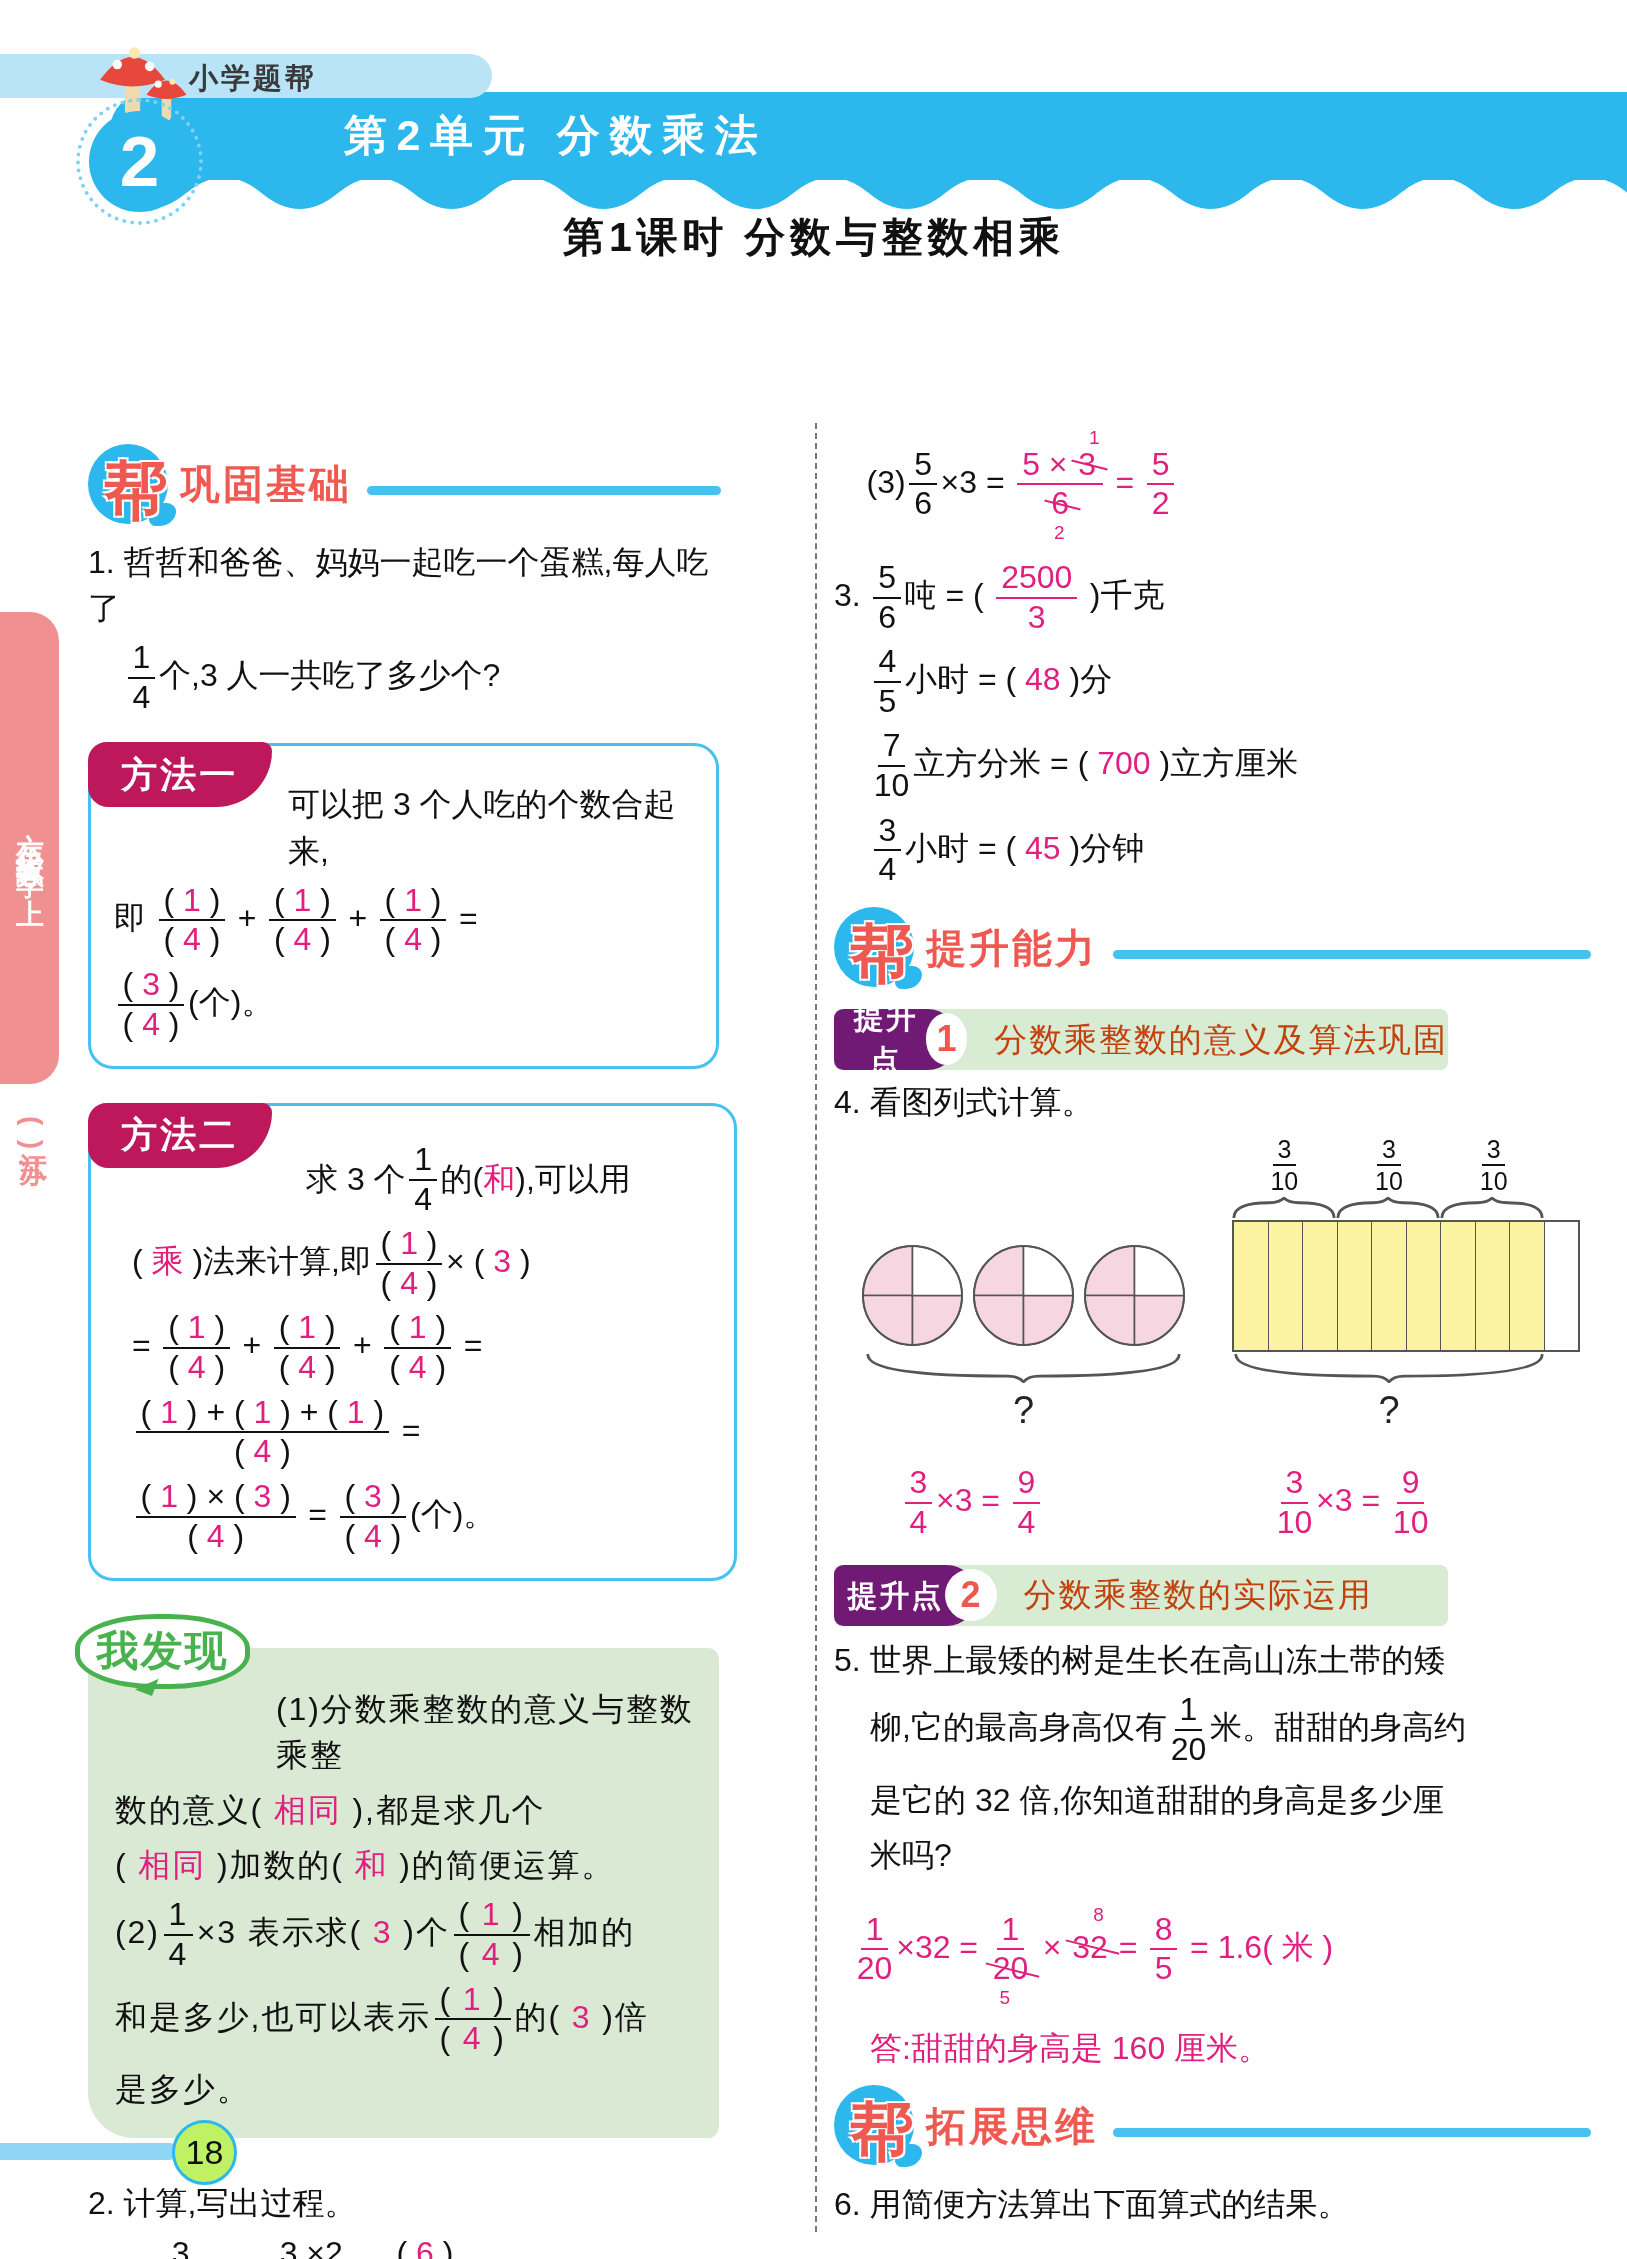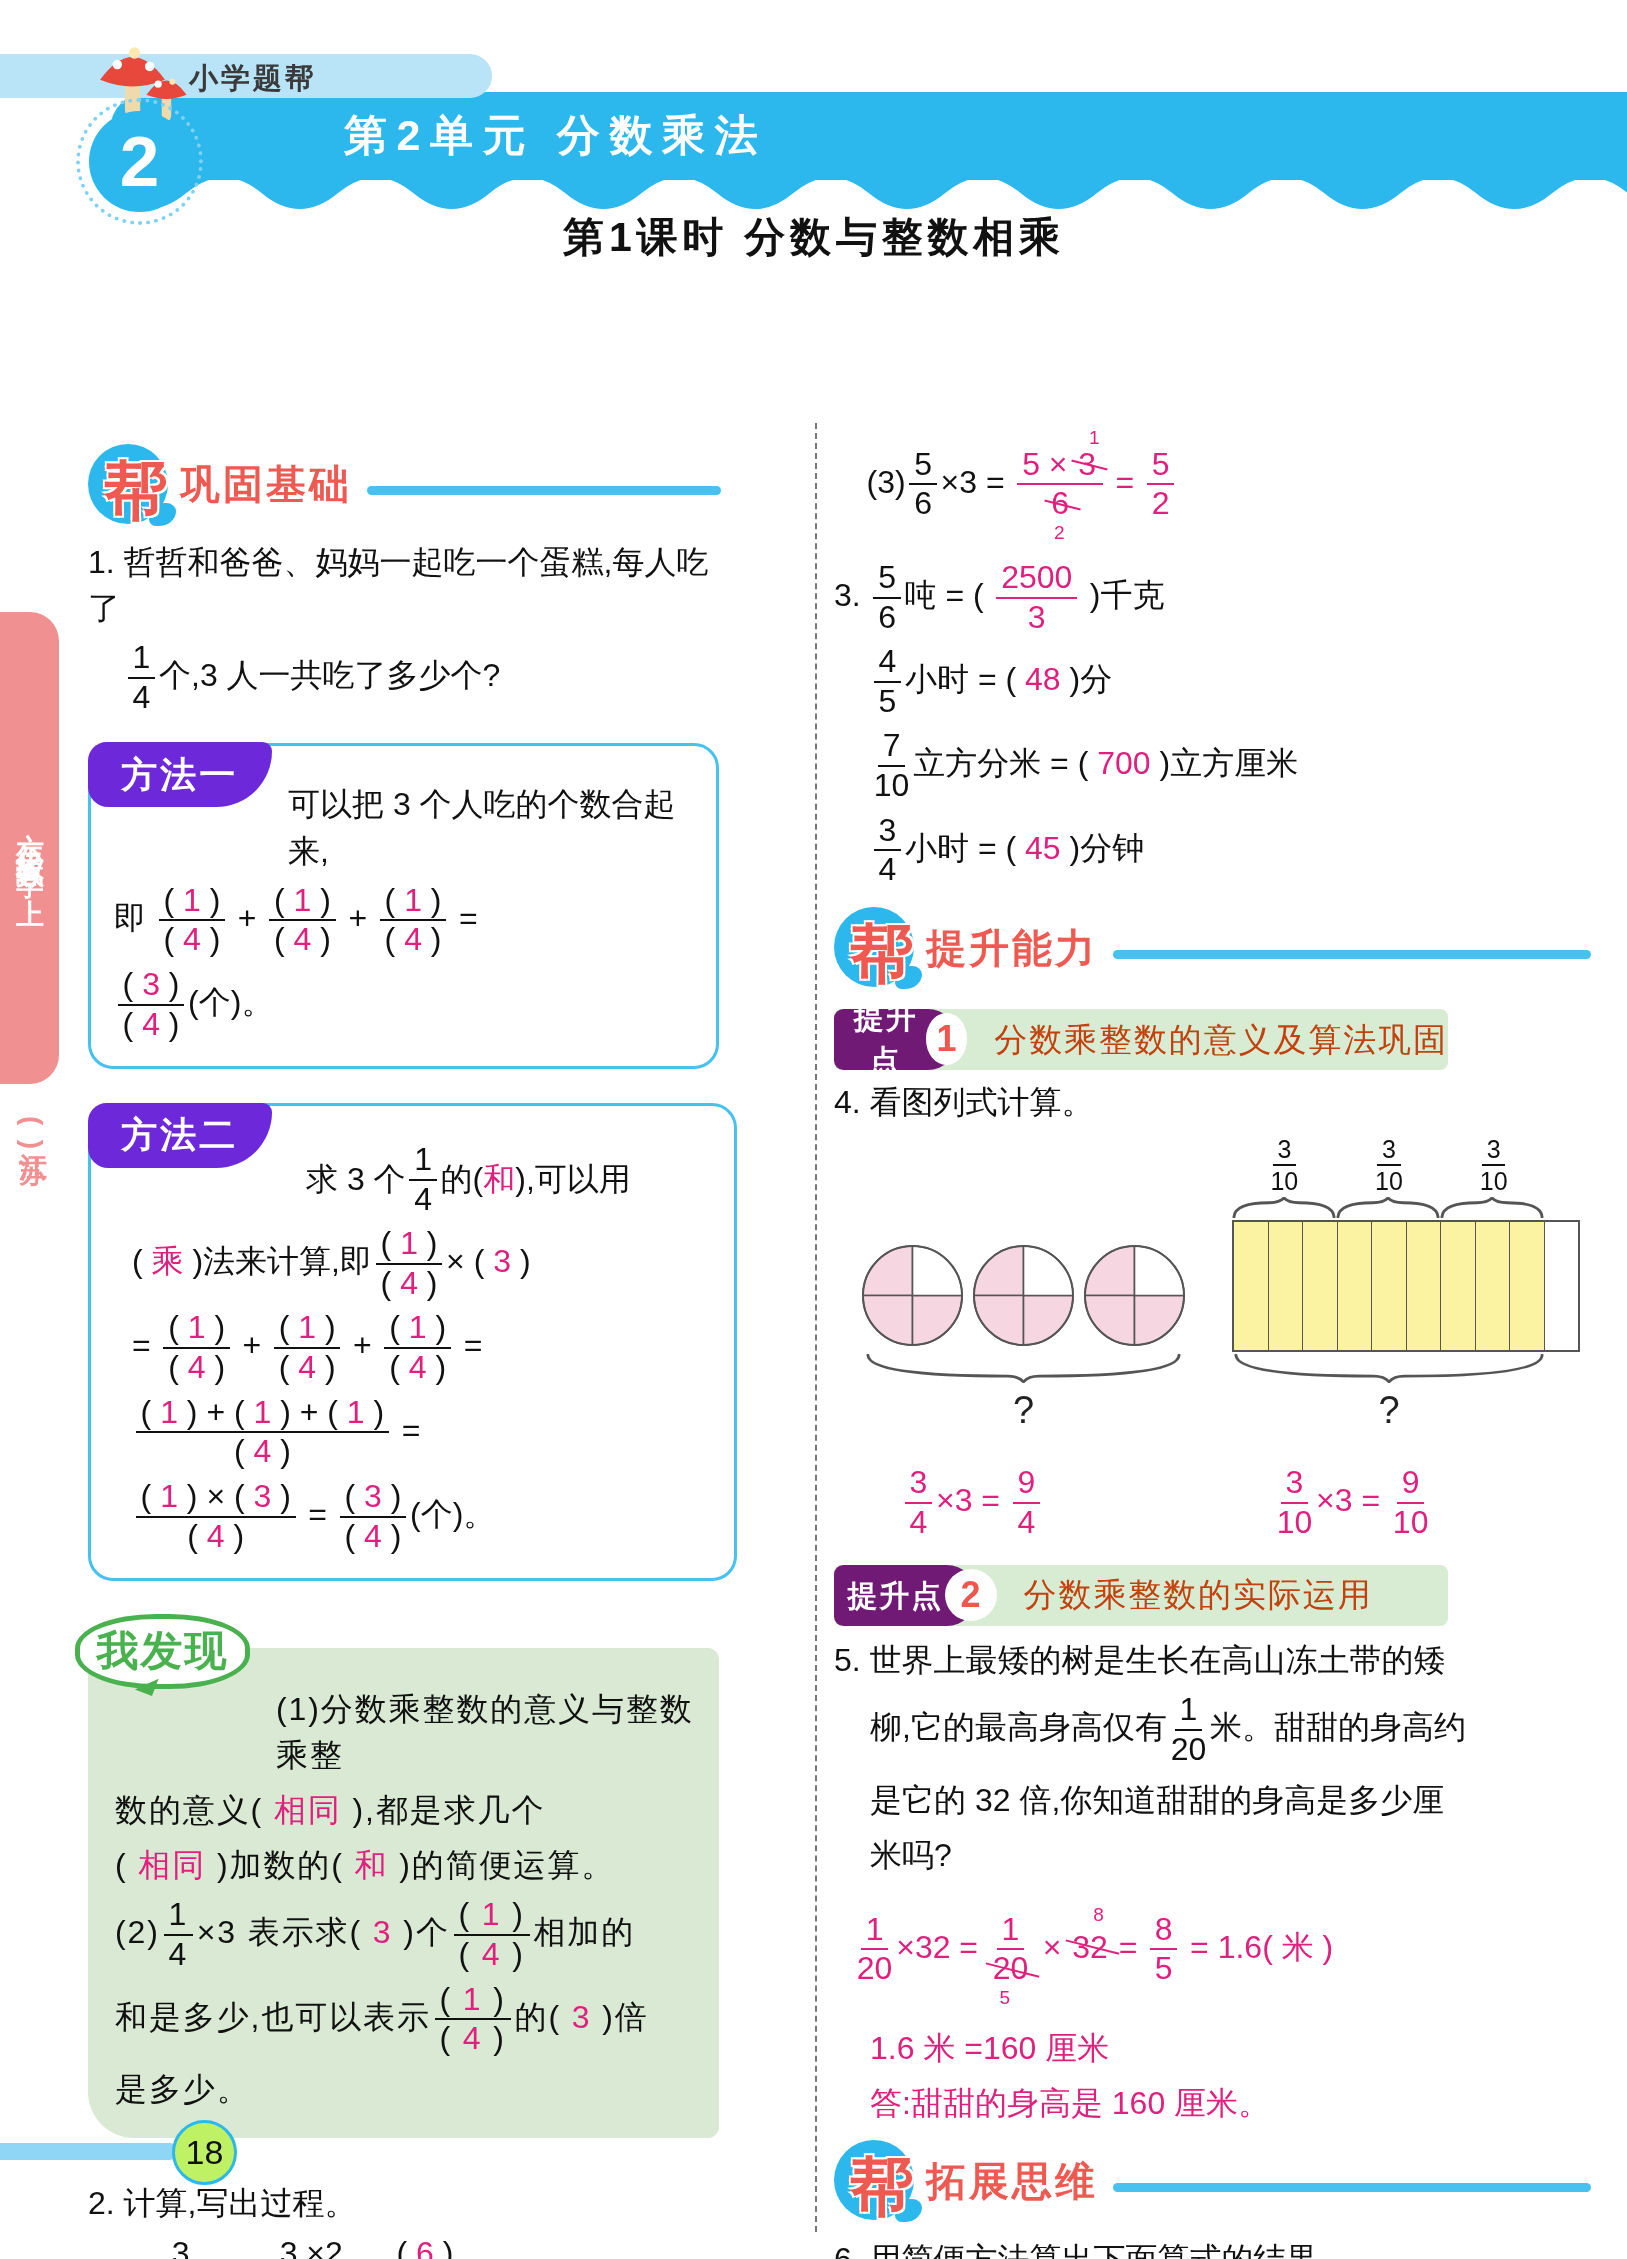--- a/index.html
+++ b/index.html
@@ -43,21 +43,21 @@
   .cx{position:relative;display:inline-block;padding:0 1.9px;}
   .cx::after{content:"";position:absolute;left:-5.7px;right:-9.6px;top:48%;border-top:2.4px solid currentColor;transform:rotate(14deg);}
   .rep{position:absolute;font-size:19px;line-height:1;}
   .rep.up{left:58%;bottom:100%;}
   .rep.dn{left:22%;top:103%;}
   .pad-cancel{padding:25px 0 29px;}
   .ind{padding-left:36px;}
   .txt-line{margin:9.6px 0;}
   
   .mbox{position:relative;border:3.3px solid #47c1f0;border-radius:25px;padding:11.5px 21px 15.3px 23px;margin-top:27px;width:581px;}
-  .mtab{position:absolute;left:-3.3px;top:-3.3px;width:184px;height:65px;background:#6d28d9;border-radius:23px 11.5px 69px 25px;
+  .mtab{position:absolute;left:-3.3px;top:-3.3px;width:184px;height:65px;background:#be185d;border-radius:23px 11.5px 69px 25px;
         color:#fff;font-size:36px;font-weight:700;letter-spacing:2.9px;display:flex;align-items:center;justify-content:center;}
   .mbox .l1{margin-left:174px;min-height:63px;display:flex;align-items:center;margin-top:24px;}
   #method2{margin-top:34px;padding-left:41px;}
   
   .dbox{position:relative;background:#d9e9d4;border-radius:11.5px 11.5px 11.5px 46px;padding:29px 15.3px 17px 27px;margin-top:67px;width:589px;letter-spacing:1.9px;}
   .dlabel{position:absolute;left:-13.4px;top:-34px;background:#fff;border:5.7px solid #49b14e;border-radius:46%;
           padding:1.9px 17px;font-size:42px;font-weight:900;color:#49b14e;letter-spacing:1.9px;}
   .dlabel::after{content:"";position:absolute;left:59px;bottom:-25px;border:13.4px solid transparent;border-top-color:#49b14e;transform:rotate(-24deg);}
   .dline1{padding-left:161px;}
   
@@ -411,21 +411,20 @@
       <div class="mathline ind pad-cancel" style="margin-left:-17px;"><span class="fr ans">
             <span class="n"><span>1</span></span>
             <span class="d"><span>20</span></span>
           </span><span class="ans">×32 = </span><span class="fr ans">
             <span class="n"><span>1</span></span>
             <span class="d"><span class="cx"><span>20</span><span class="rep dn">5</span></span></span>
           </span><span class="ans"> × </span><span class="cx ans"><span>32</span><span class="rep up">8</span></span><span class="ans"> = </span><span class="fr ans">
             <span class="n"><span>8</span></span>
             <span class="d"><span>5</span></span>
           </span><span class="ans"> = 1.6( 米 )</span></div>
-      <div class="mathline ind"><span class="ans">1.6 米 =160 厘米</span></div>
       <div class="mathline ind"><span class="ans">答:甜甜的身高是 160 厘米。</span></div>
     </div>
 
     <div class="sec-head" style="margin-top:3.8px;">
       <span class="sec-bang">
           <span class="blob"></span>
           <span class="bang">帮</span>
         </span>
       <span class="sec-title">拓展思维</span>
       <span class="sec-line"></span>

